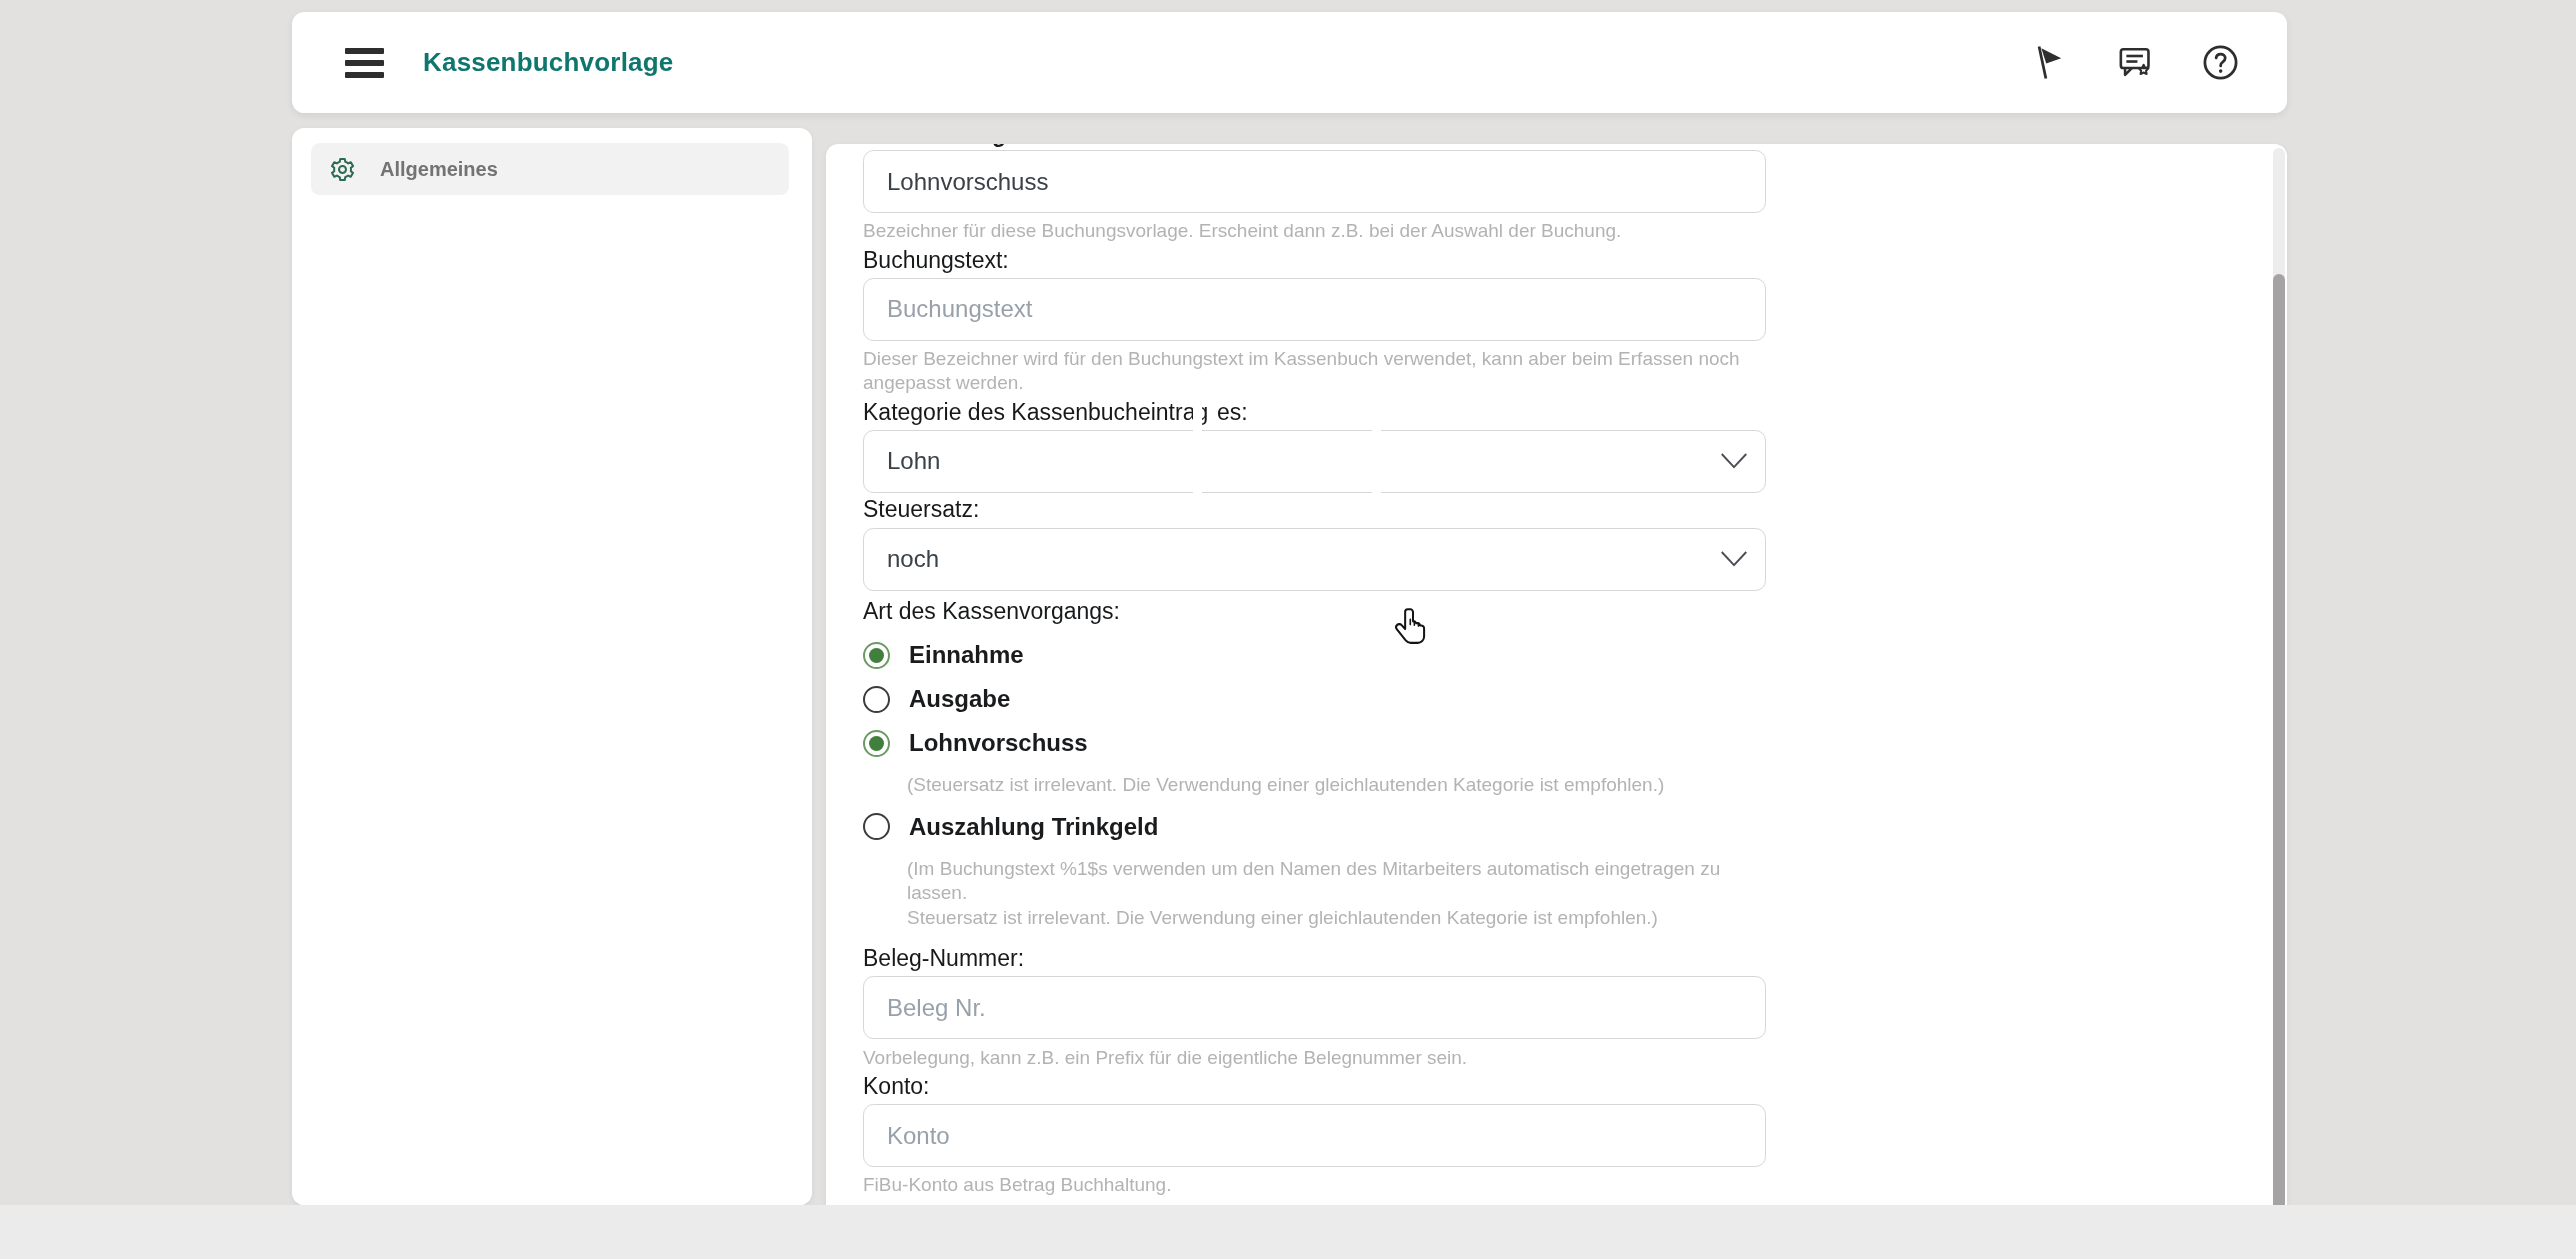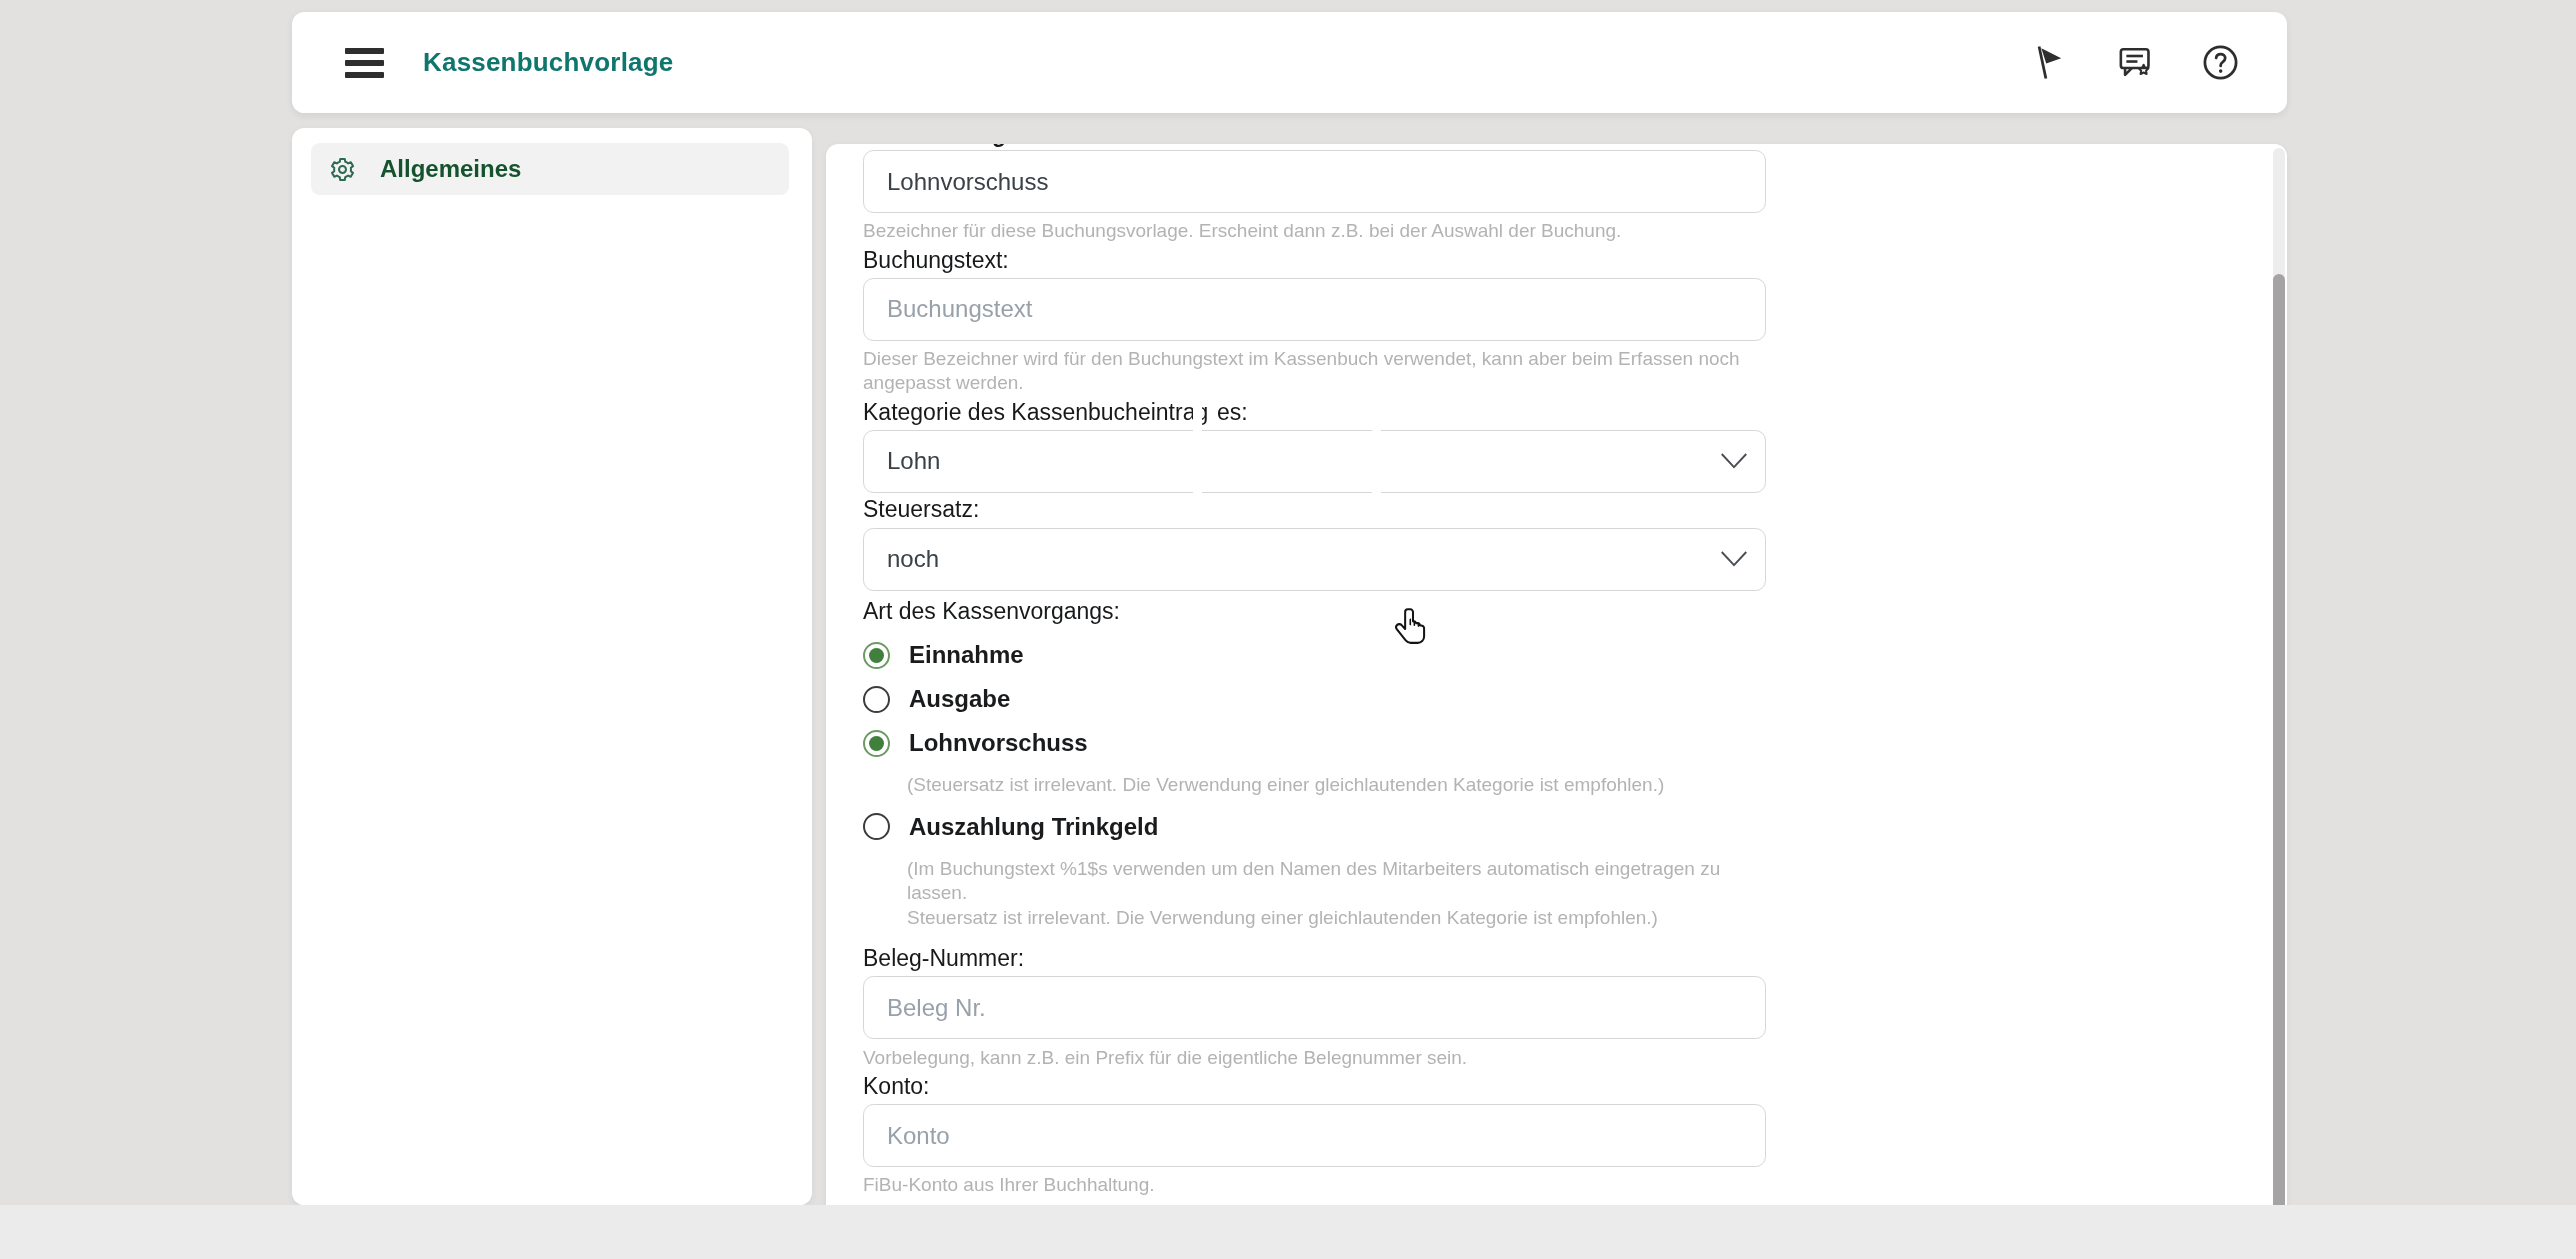--- a/index.html
+++ b/index.html
@@ -32,21 +32,21 @@
     background:#ffffff; border-radius:12.3px;
     box-shadow:0 2.6px 7px rgba(0,0,0,.06);
     padding:15px 19px;
   }
   .side-item {
     display:flex; align-items:center; gap:24.5px;
     width:478px; height:52px; padding:0 0 0 17.5px;
     background:#f2f2f2; border-radius:8.8px; cursor:pointer;
   }
   .side-item svg { width:27px; height:27px; }
-  .side-item-label { font-size:24px; font-weight:700; color:#14532d; }
+  .side-item-label { font-size:20px; font-weight:700; color:#737373; }
 
   
   .form-card {
     position:absolute; left:826px; top:144px; width:1461px; height:1077px;
     background:#ffffff; border-radius:12.3px;
     box-shadow:0 2.6px 7px rgba(0,0,0,.06);
     overflow:hidden;
   }
   .form-content { position:absolute; left:37px; top:0; width:903px; }
 
@@ -212,21 +212,21 @@
         <div>Steuersatz ist irrelevant. Die Verwendung einer gleichlautenden Kategorie ist empfohlen.)</div>
       </div>
     </div>
 
     <div class="field-label">Beleg-Nummer:</div>
     <input class="text-input" type="text" placeholder="Beleg Nr." style="">
     <div class="helper">Vorbelegung, kann z.B. ein Prefix für die eigentliche Belegnummer sein.</div>
 
     <div class="field-label">Konto:</div>
     <input class="text-input" type="text" placeholder="Konto" style="">
-    <div class="helper">FiBu-Konto aus Ihrer Buchhaltung.</div>
+    <div class="helper">FiBu-Konto aus Betrag Buchhaltung.</div>
 
     <div class="field-label">Betrag:</div>
     
 
   </div>
 
   <div class="scrollbar-track">
     <div class="scrollbar-thumb"></div>
   </div>
 </div>

